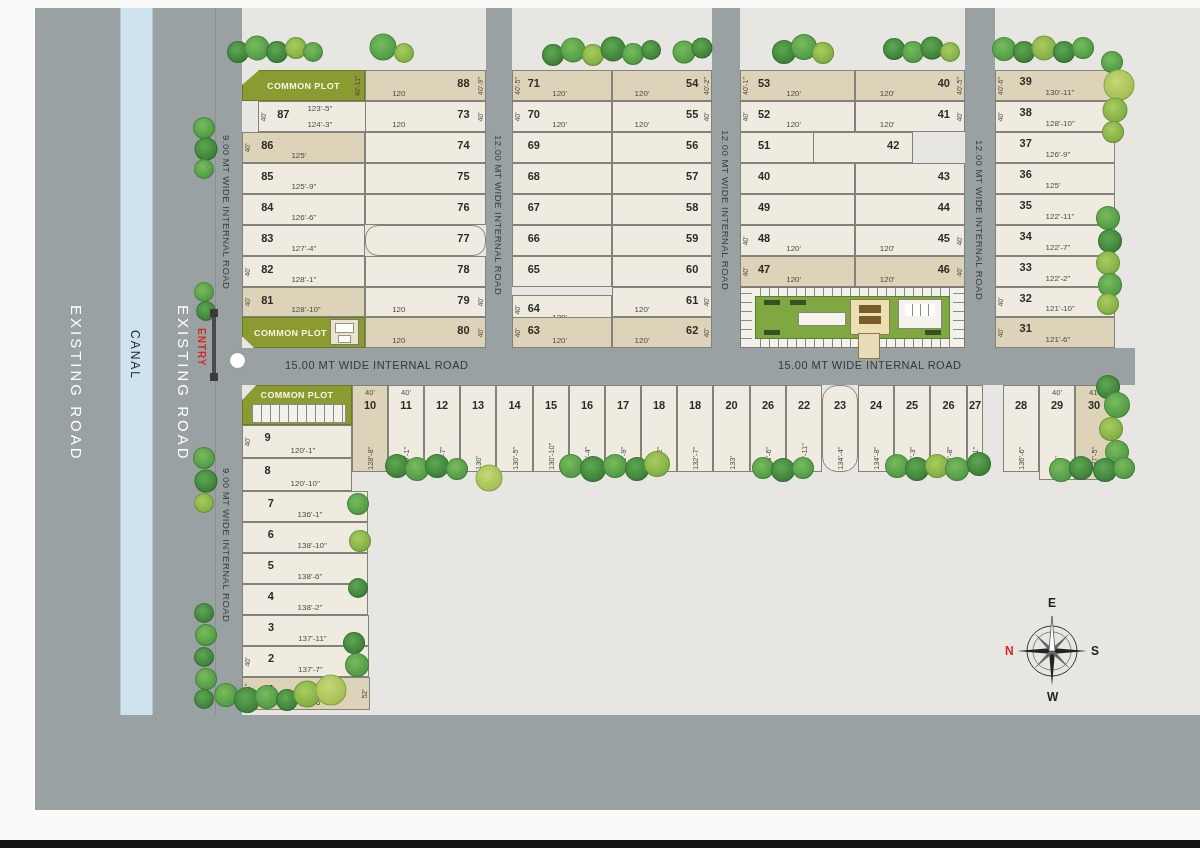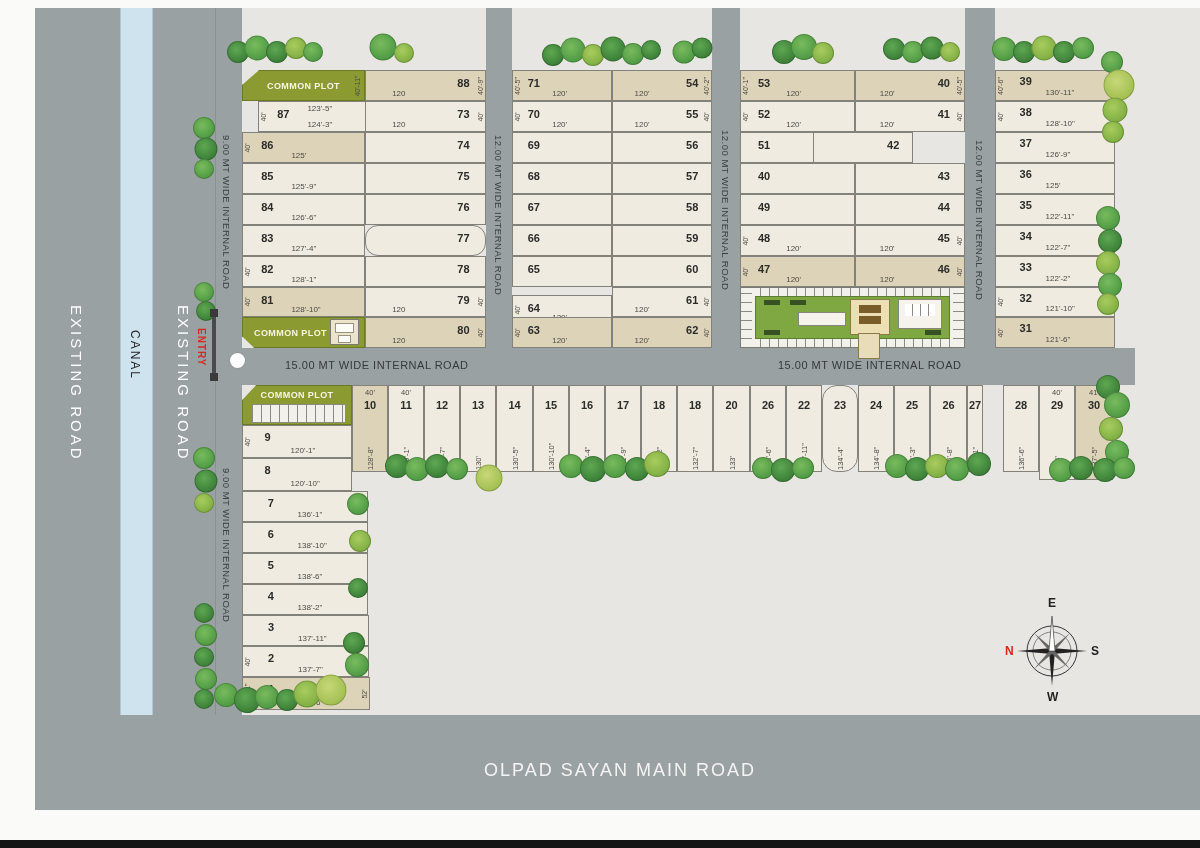--- a/index.html
+++ b/index.html
@@ -899,21 +899,20 @@
   <div class="vtext" style="position:absolute;left:128px;top:330px;height:110px;font-size:12px;color:#22262a;letter-spacing:2px;">CANAL</div>
   <div class="bigv" style="left:175px;top:288px;height:190px;">EXISTING ROAD</div>
   <div class="vroad" style="left:221px;top:112px;height:200px;">9.00 MT WIDE INTERNAL ROAD</div>
   <div class="vroad" style="left:221px;top:445px;height:200px;">9.00 MT WIDE INTERNAL ROAD</div>
   <div class="vroad" style="left:493px;top:100px;height:230px;">12.00 MT WIDE INTERNAL ROAD</div>
   <div class="vroad" style="left:720px;top:95px;height:230px;">12.00 MT WIDE INTERNAL ROAD</div>
   <div class="vroad" style="left:974px;top:105px;height:230px;">12.00 MT WIDE INTERNAL ROAD</div>
   <div class="roadlabel" style="left:285px;top:359px;">15.00 MT WIDE INTERNAL ROAD</div>
   <div class="roadlabel" style="left:778px;top:359px;">15.00 MT WIDE INTERNAL ROAD</div>
   <div class="wlab" style="left:354px;top:86px;position:absolute;">40'-11"</div>
-  <div id="olpad">OLPAD SAYAN MAIN ROAD</div>
 
   <div id="entry" class="vtext">ENTRY</div>
   <div style="position:absolute;left:212px;top:312px;width:4px;height:66px;background:#4a4a4a;">
     <div style="position:absolute;left:-2px;top:-3px;width:8px;height:8px;background:#3a3a3a;"></div>
     <div style="position:absolute;left:-2px;bottom:-3px;width:8px;height:8px;background:#3a3a3a;"></div>
   </div>
   <div style="position:absolute;left:230px;top:353px;width:15px;height:15px;border-radius:50%;background:#ffffff;box-shadow:0 0 2px #8a8a8a;"></div>
 
   <div style="position:absolute;left:1005px;top:598px;width:95px;height:105px;">
     <svg width="95" height="105" viewBox="0 0 95 105">

